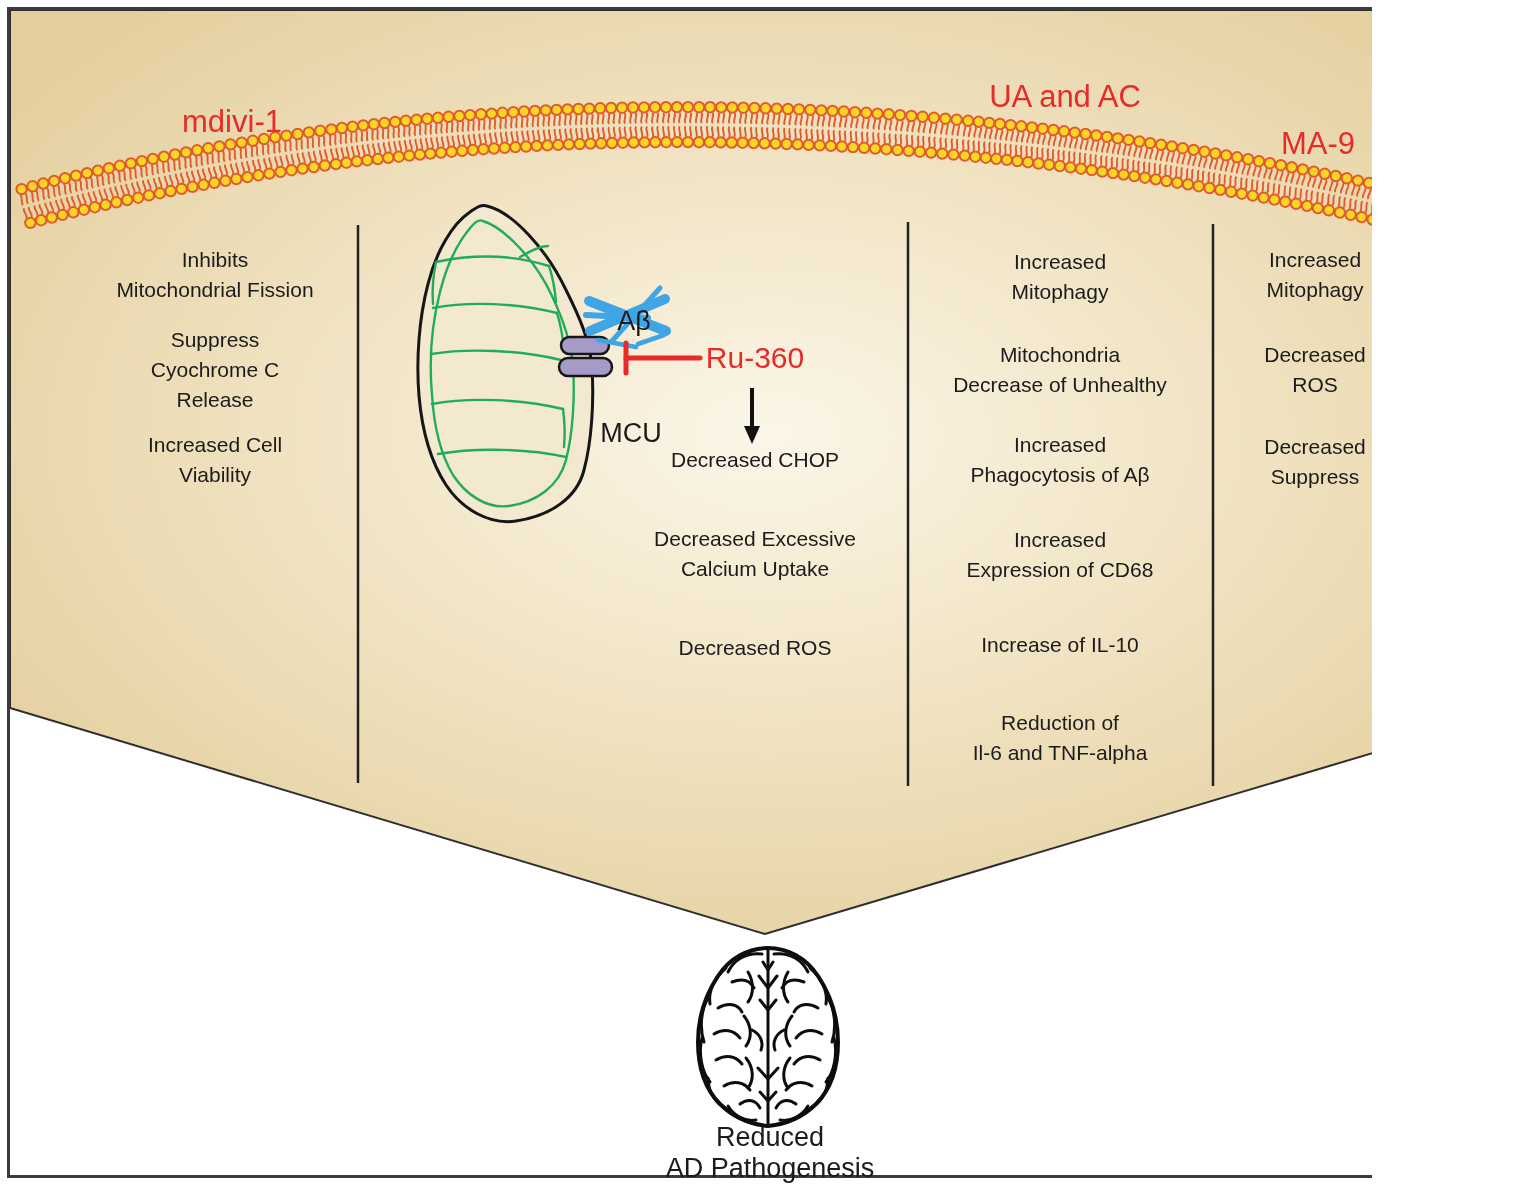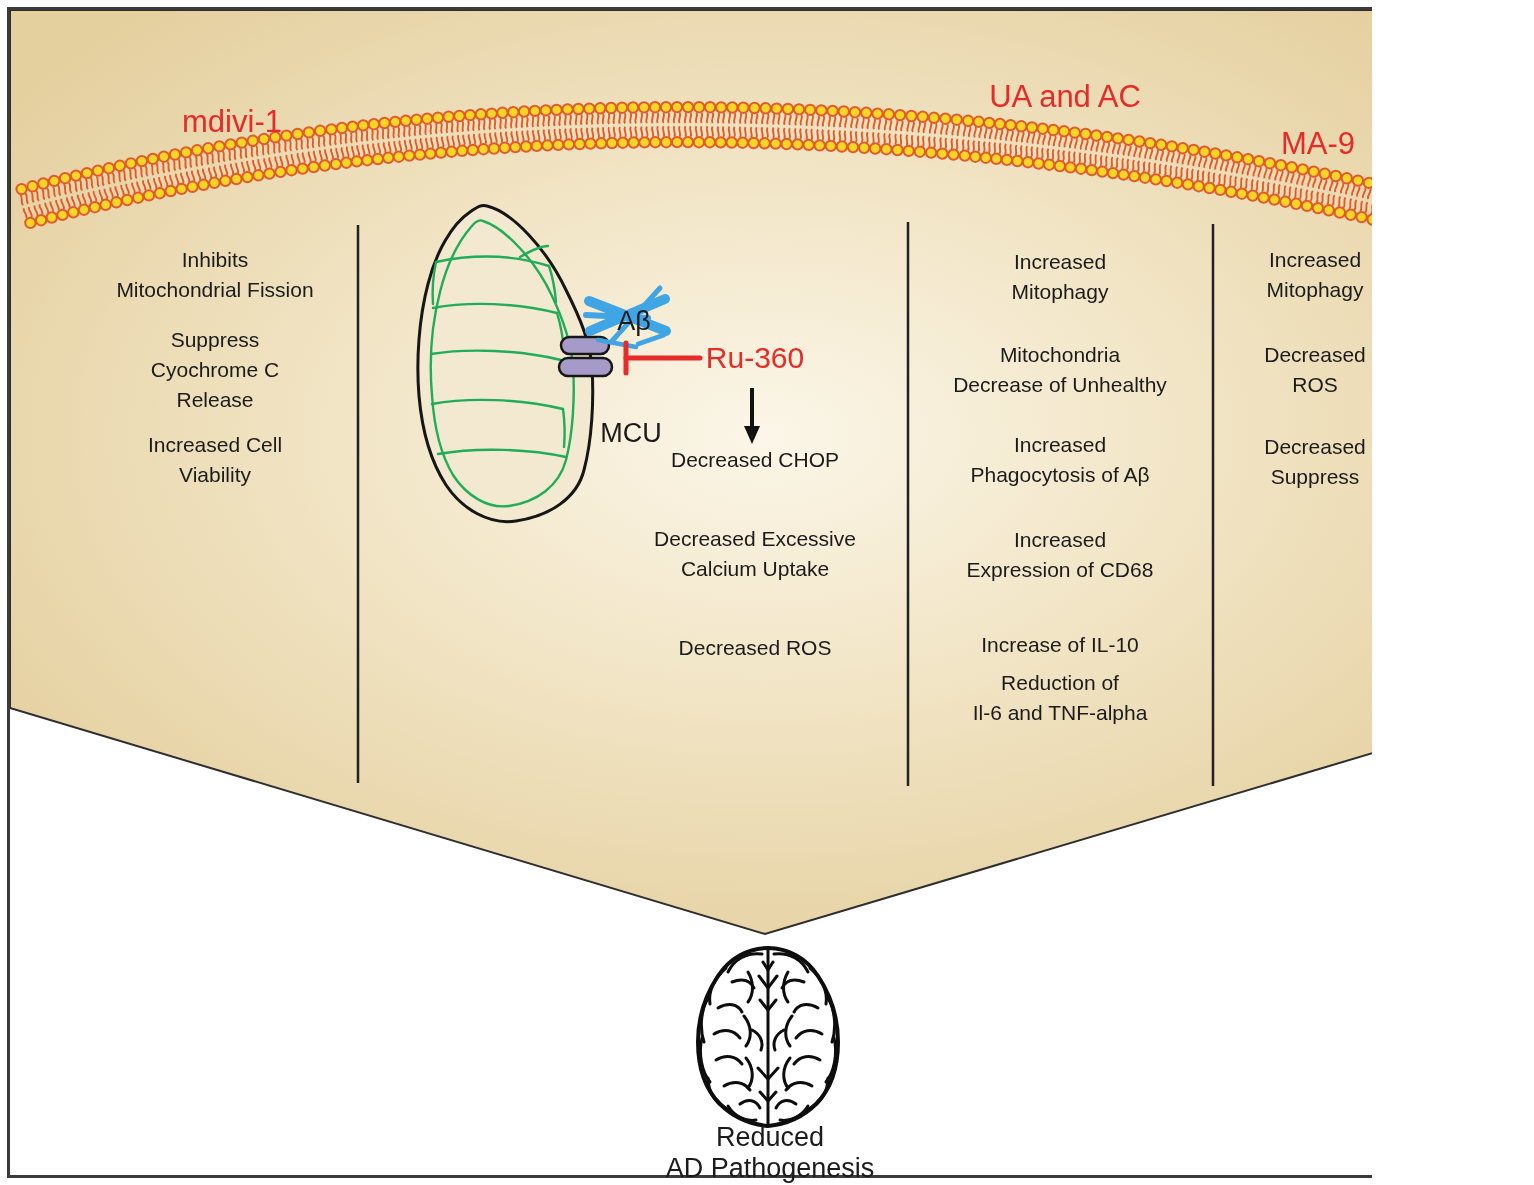--- a/index.html
+++ b/index.html
@@ -1009,21 +1009,21 @@
     <div>Increased</div>
     <div>Phagocytosis of Aβ</div>
   </div>
   <div class="tblock" style="left:1060px;top:525px">
     <div>Increased</div>
     <div>Expression of CD68</div>
   </div>
   <div class="tblock" style="left:1060px;top:630px">
     <div>Increase of IL-10</div>
   </div>
-  <div class="tblock" style="left:1060px;top:668px">
+  <div class="tblock" style="left:1060px;top:708px">
     <div>Reduction of</div>
     <div>Il-6 and TNF-alpha</div>
   </div>
 
   <div class="tblock" style="left:1315px;top:245px">
     <div>Increased</div>
     <div>Mitophagy</div>
   </div>
   <div class="tblock" style="left:1315px;top:340px">
     <div>Decreased</div>

